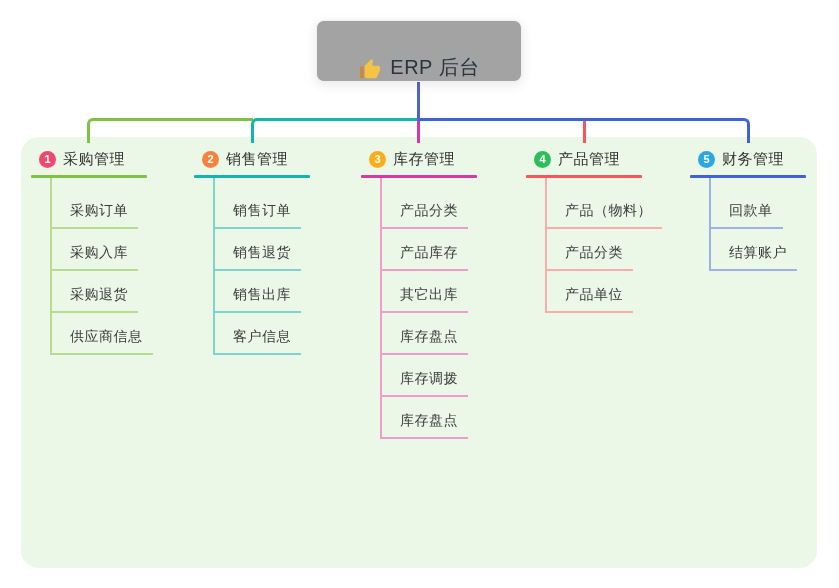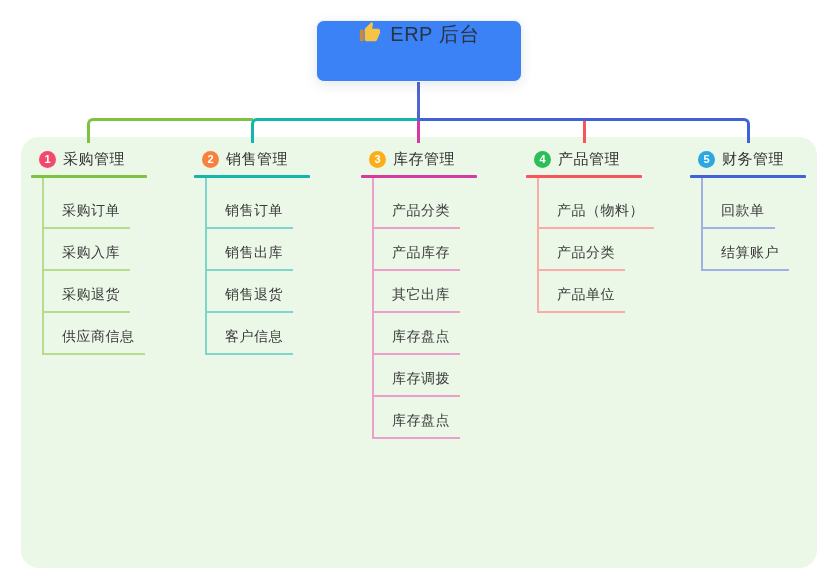--- a/index.html
+++ b/index.html
@@ -9,25 +9,25 @@
     font-family: "Liberation Sans", "DejaVu Sans", sans-serif;
     position: relative;
     overflow: hidden;
   }
   .canvas { position: absolute; inset: 0; }
 
   
   .root-node {
     position: absolute; left: 316px; top: 20px;
     width: 206px; height: 62px;
-    background: #3b82f6;
+    background: #a3a3a3;
     border: 1px solid #f1f1f1;
     border-radius: 8px;
     box-shadow: 0 3px 12px rgba(30,40,60,0.10);
-    display: flex; align-items: flex-start; justify-content: center;
+    display: flex; align-items: flex-end; justify-content: center;
     gap: 9px;
     box-sizing: border-box;
     z-index: 5;
   }
   .root-title {
     font-size: 20px; color: #2b3240; font-weight: 500;
     letter-spacing: 0.5px; white-space: nowrap;
   }
   .root-icon { width: 23px; height: 23px; display: block; }
 
@@ -74,21 +74,21 @@
     display: flex; align-items: center; justify-content: center;
     flex: 0 0 auto; line-height: 1;
   }
   .branch-label {
     font-size: 15px; color: #333333; font-weight: 400; white-space: nowrap;
     letter-spacing: 0.5px;
   }
   .branch-underline { width: 116px; height: 3px; background: var(--line); border-radius: 1px; }
 
   .children {
-    margin-left: 11px;
+    margin-left: 19px;
     border-left: 2.5px solid var(--childline);
   }
   .child-row {
     height: 42px;
     width: fit-content;
     min-width: 70px;
     box-sizing: border-box;
     display: flex; align-items: flex-end;
     padding: 0 10px 7px 18px;
     border-bottom: 2.5px solid var(--childline);
@@ -146,24 +146,24 @@
     <div class="branch-header">
       <span class="badge">2</span>
       <span class="branch-label">销售管理</span>
     </div>
     <div class="branch-underline"></div>
     <div class="children">
       <div class="child-row">
           <span class="child-label">销售订单</span>
         </div>
       <div class="child-row">
+          <span class="child-label">销售退货</span>
+        </div>
+      <div class="child-row">
           <span class="child-label">销售出库</span>
-        </div>
-      <div class="child-row">
-          <span class="child-label">销售退货</span>
         </div>
       <div class="child-row">
           <span class="child-label">客户信息</span>
         </div>
     </div>
   </div>
 
   <div class="branch b3" style="--badge: #FBAE18; --line: #D43AA0; --childline: #EE9ECD;">
     <div class="branch-header">
       <span class="badge">3</span>

